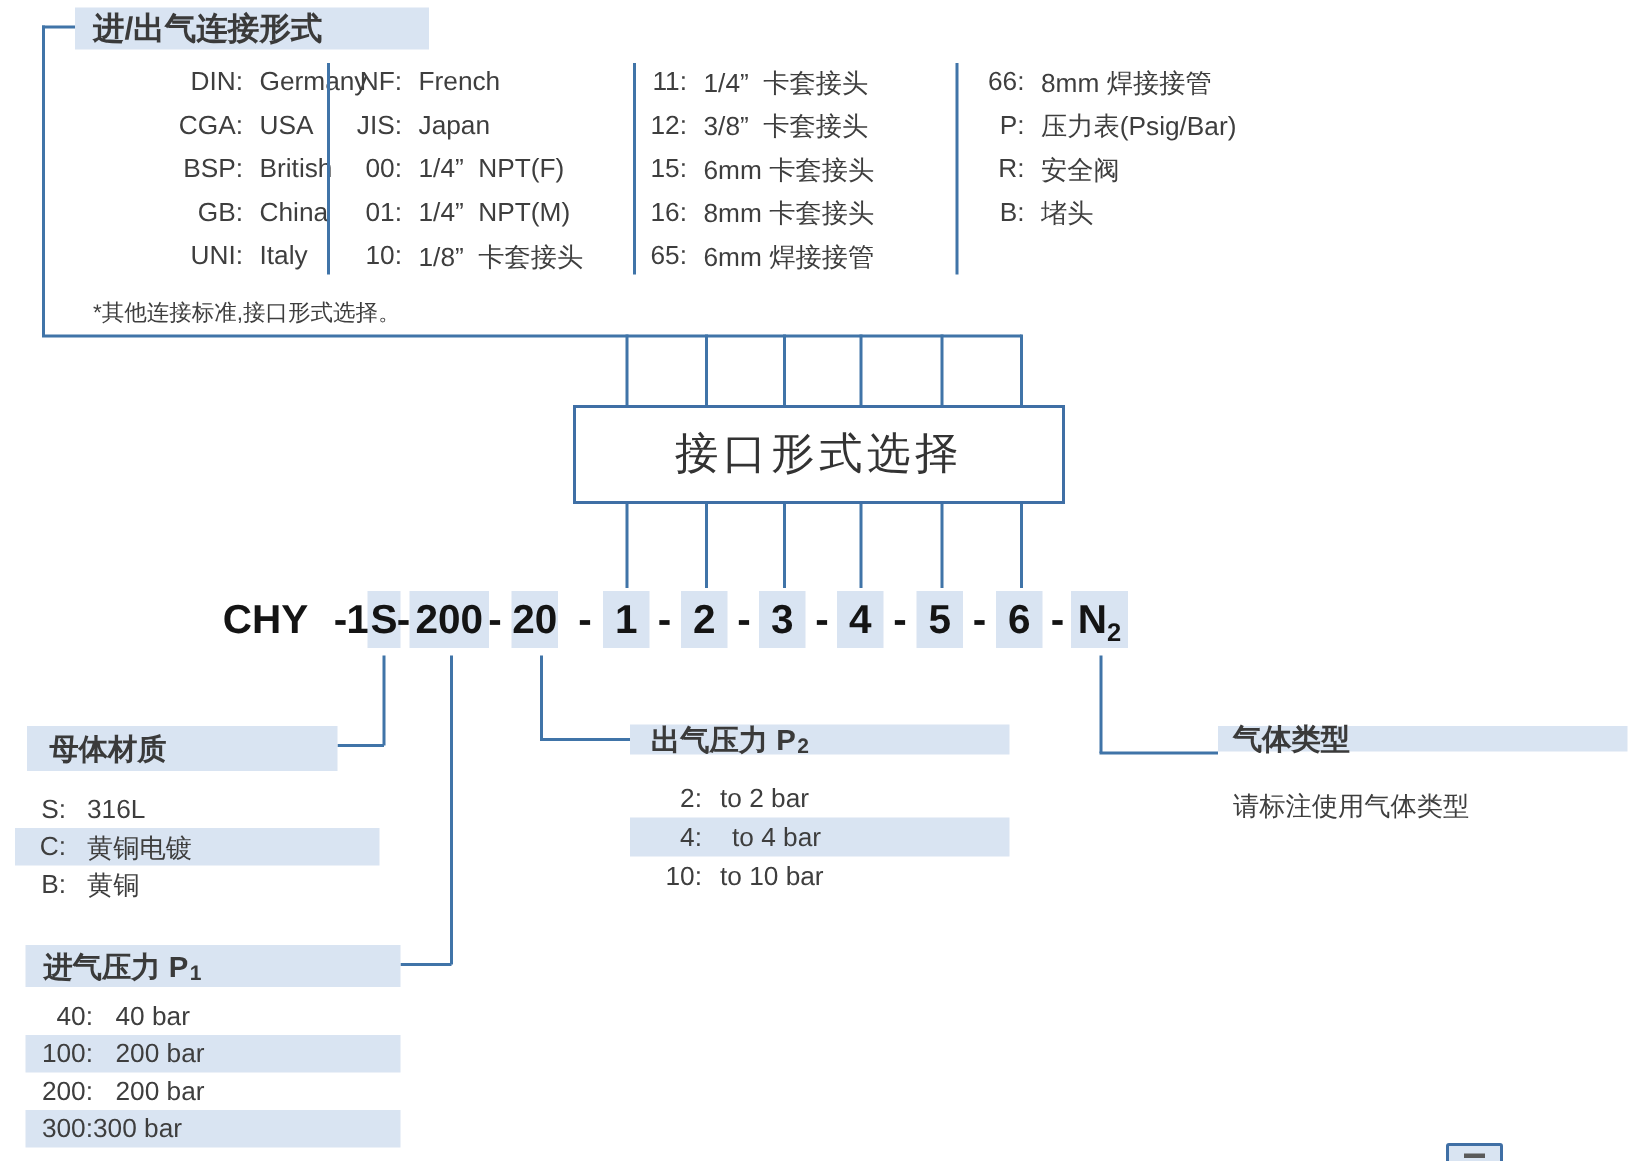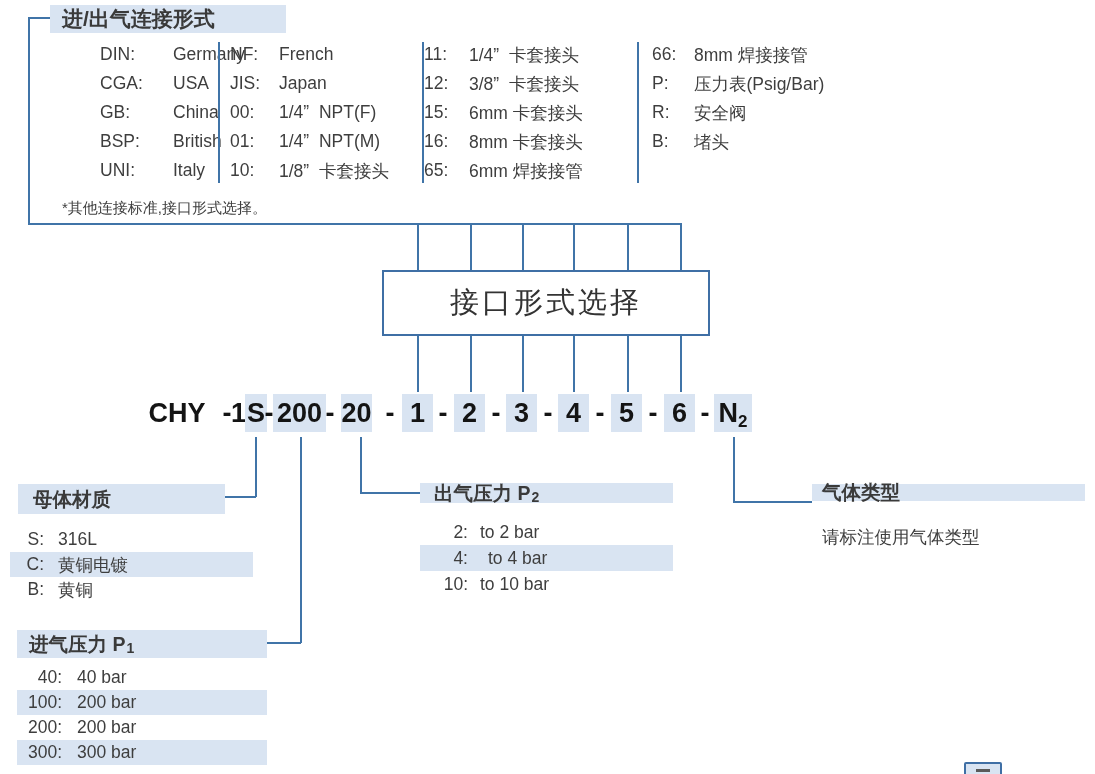--- a/index.html
+++ b/index.html
@@ -19,21 +19,21 @@
   
   .top-title{
     position:absolute;left:50px;top:5px;width:236px;height:28px;
     background:#d9e4f2;display:flex;align-items:center;
     font-size:21px;font-weight:600;color:#3a3a3a;padding-left:12px;box-sizing:border-box;
   }
 
   
   .tcol{position:absolute;top:40px;}
   .trow{display:flex;height:29px;align-items:center;font-size:17.5px;color:#3e3e3e;}
-  .tcode{flex:none;}
+  .tcode{text-align:right;flex:none;}
   .tval{margin-left:11px;white-space:pre;}
   .sep{position:absolute;width:1.5px;background:#4074a8;}
 
   .footnote{position:absolute;left:62px;top:199px;font-size:15px;color:#3e3e3e;}
 
   
   .selector-box{
     position:absolute;left:382px;top:270px;width:328px;height:66px;
     border:2px solid #3f6fa5;background:#ffffff;box-sizing:border-box;
     display:flex;align-items:center;justify-content:center;
@@ -80,26 +80,26 @@
   <div class="tcol" style="left:100px">
     <div class="trow">
         <span class="tcode" style="width:62px">DIN:</span>
         <span class="tval">Germany</span>
       </div>
     <div class="trow">
         <span class="tcode" style="width:62px">CGA:</span>
         <span class="tval">USA</span>
       </div>
     <div class="trow">
+        <span class="tcode" style="width:62px">BSP:</span>
+        <span class="tval">British</span>
+      </div>
+    <div class="trow">
         <span class="tcode" style="width:62px">GB:</span>
         <span class="tval">China</span>
-      </div>
-    <div class="trow">
-        <span class="tcode" style="width:62px">BSP:</span>
-        <span class="tval">British</span>
       </div>
     <div class="trow">
         <span class="tcode" style="width:62px">UNI:</span>
         <span class="tval">Italy</span>
       </div>
   </div>
   <div class="sep" style="left:218px;top:42px;height:141px"></div>
 
   <div class="tcol" style="left:230px">
     <div class="trow">
@@ -257,21 +257,21 @@
     <div class="lrow hl" style="height:25px">
         <span class="lcode" style="width:45px">100:</span>
         <span class="lval" style="margin-left:15px">200 bar</span>
       </div>
     <div class="lrow" style="height:25px">
         <span class="lcode" style="width:45px">200:</span>
         <span class="lval" style="margin-left:15px">200 bar</span>
       </div>
     <div class="lrow hl" style="height:25px">
         <span class="lcode" style="width:45px">300:</span>
-        <span class="lval" style="margin-left:15px">300 bar</span>
+        <span class="lval" style="">300 bar</span>
       </div>
   </div>
 
   <div class="shead" style="left:420px;top:483px;width:253px;height:20px;padding-left:14px">
     <span>出气压力 P</span>
       <span class="hsub">2</span>
   </div>
   <div class="rows" style="left:420px;top:519px;width:253px">
     <div class="lrow" style="height:26px">
         <span class="lcode" style="width:48px">2:</span>

